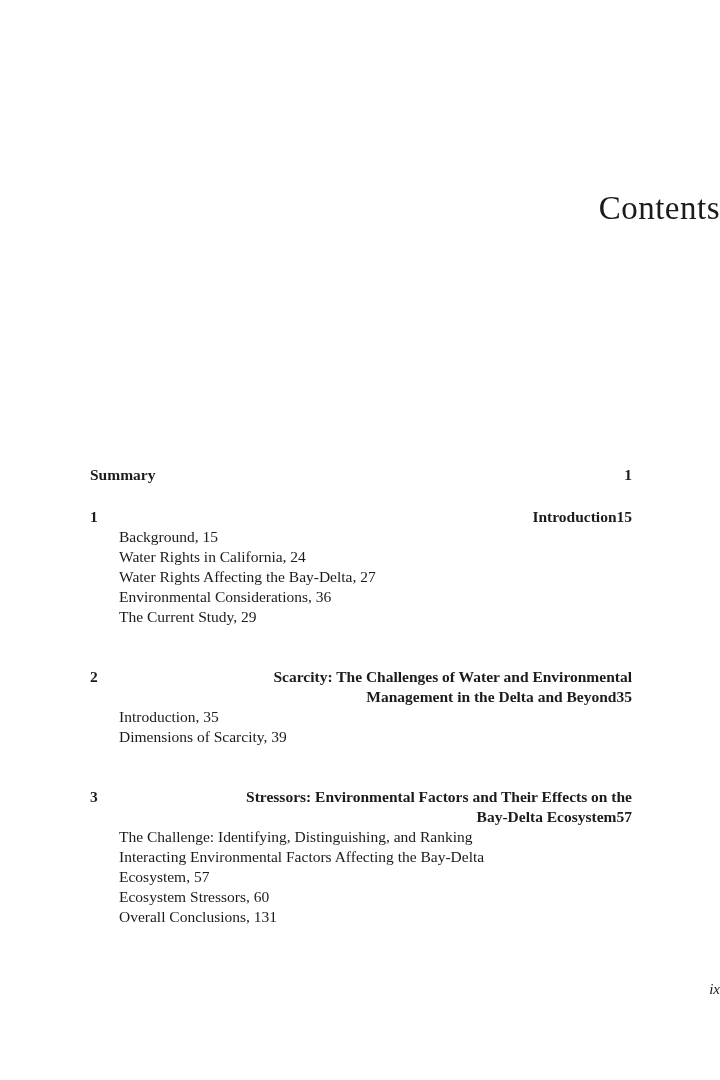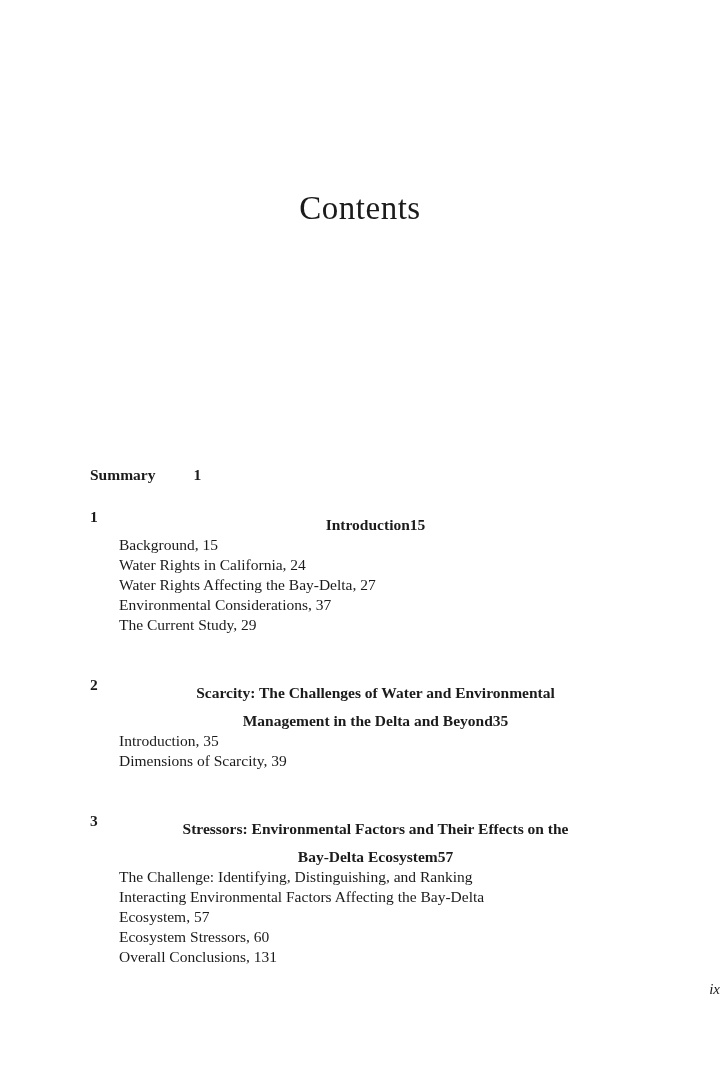--- a/index.html
+++ b/index.html
@@ -10,54 +10,52 @@
     background: #ffffff;
     font-family: "Liberation Serif", serif;
     color: #1b1b1b;
     overflow: hidden;
   }
   .doc-title {
     position: absolute;
     top: 190px;
     left: 0;
     width: 720px;
-    text-align: center;
+    text-align: right;
     font-size: 33px;
     font-weight: 400;
     letter-spacing: 0.5px;
   }
   .toc {
     position: absolute;
     top: 465px;
     left: 90px;
     width: 542px;
     font-size: 15.5px;
     line-height: 20px;
   }
   .summary-row {
     display: flex;
-    justify-content: flex-start;
+    justify-content: space-between;
     font-weight: bold;
-    gap: 38px;
   }
   .chapter { display: flex; }
   .chapter.c1 { margin-top: 22px; }
   .chapter.c2 { margin-top: 40px; }
   .chapter.c3 { margin-top: 40px; }
   .ch-num {
     width: 29px;
     flex-shrink: 0;
     font-weight: bold;
   }
   .ch-body { flex: 1; min-width: 0; }
   .title-line {
     display: flex;
-    justify-content: center;
+    justify-content: flex-end;
     font-weight: bold;
-    margin-top: 8px;
   }
   .title-text { font-weight: bold; }
   .page-num { font-weight: bold; }
   .sub { font-weight: normal; }
   .folio {
     position: absolute;
     top: 981px;
     left: 0;
     width: 720px;
     text-align: right;
@@ -82,21 +80,21 @@
     <div class="chapter c1">
       <span class="ch-num">1</span>
       <div class="ch-body">
         <div class="title-line">
           <span class="title-text">Introduction</span>
           <span class="page-num">15</span>
         </div>
         <div class="sub">Background, 15</div>
         <div class="sub">Water Rights in California, 24</div>
         <div class="sub">Water Rights Affecting the Bay-Delta, 27</div>
-        <div class="sub">Environmental Considerations, 37</div>
+        <div class="sub">Environmental Considerations, 36</div>
         <div class="sub">The Current Study, 29</div>
       </div>
     </div>
 
     <div class="chapter c2">
       <span class="ch-num">2</span>
       <div class="ch-body">
         <div class="title-line">
           <span class="title-text">Scarcity: The Challenges of Water and Environmental</span>
         </div>

